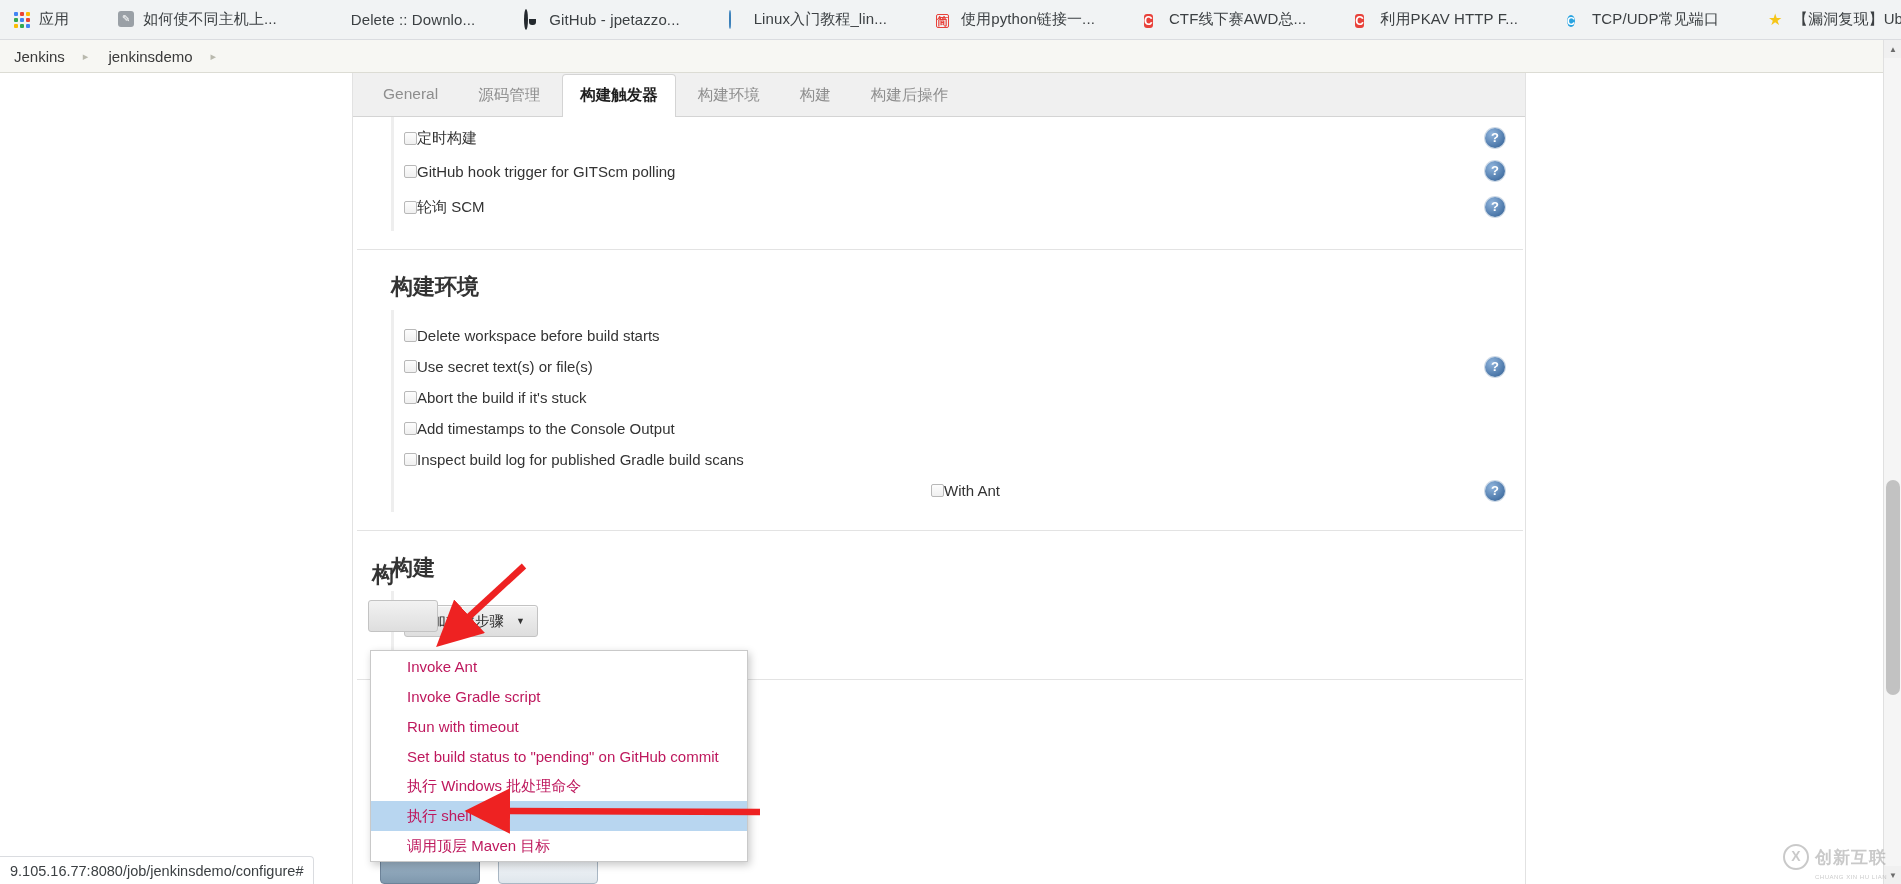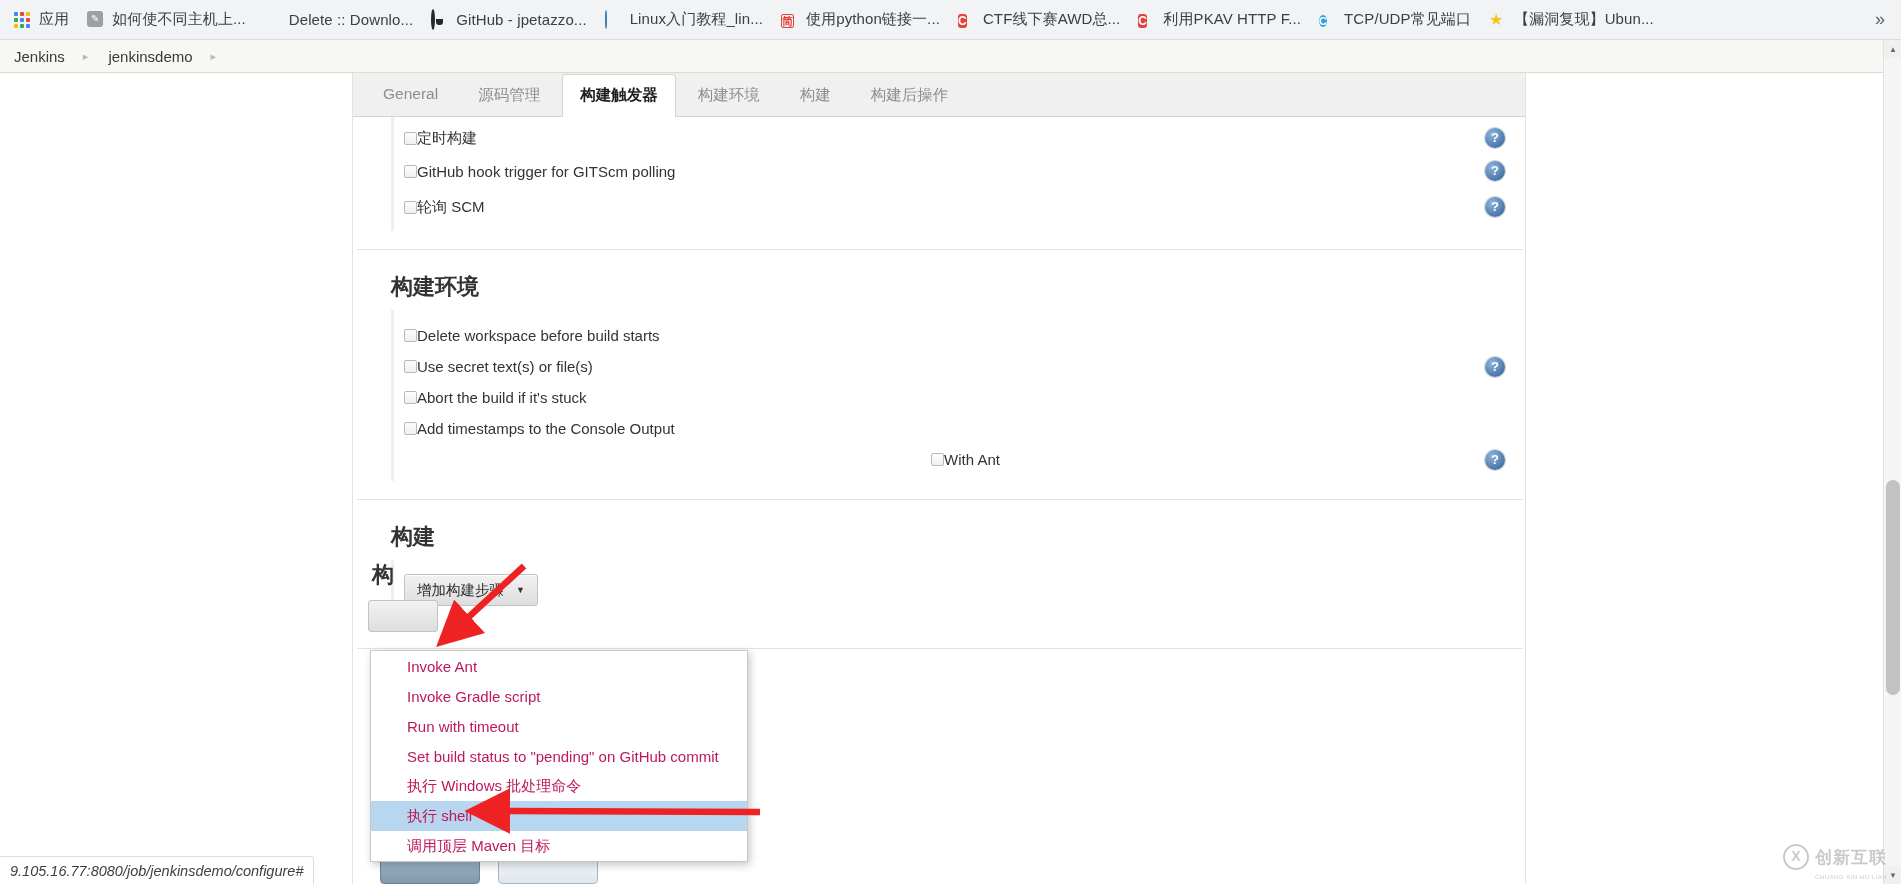--- a/index.html
+++ b/index.html
@@ -8,21 +8,21 @@
     font-family: "Liberation Sans", "DejaVu Sans", sans-serif;
     background: #ffffff; overflow: hidden;
   }
   #page { position: relative; width: 1901px; height: 884px; background:#fff; }
 
   
   .bookmarks-bar {
     position: absolute; top: 0; left: 0; width: 1901px; height: 40px;
     background: #f1f3f4;
     border-bottom: 1px solid #dadce0;
-    display: flex; align-items: center; padding: 0 6px;
+    display: flex; align-items: center; padding: 0 6px; gap: 31px;
   }
   .bm {
     display: flex; align-items: center; gap: 7px;
     padding: 4px 8px; margin-right: 2px;
     font-size: 15px; color: #3c4043; white-space: nowrap;
     border-radius: 4px; cursor: pointer; flex: 0 0 auto;
   }
   .bm-label { font-size: 15px; letter-spacing: .1px; }
   .bm-icon { width: 18px; height: 18px; flex: 0 0 18px; position: relative;
              display:inline-block; }
@@ -144,21 +144,21 @@
   
   .anno { position:absolute; left:0; top:0; width:1901px; height:884px;
           pointer-events:none; z-index:60; }
 
   
   .statusbar {
     position:absolute; left:0; bottom:0; height:28px; max-width:400px;
     background:#ffffff; border:1px solid #dadce0; border-left:none; border-bottom:none;
     border-radius: 0 4px 0 0;
     display:flex; align-items:center; padding:0 10px;
-    font-size:14.5px; color:#3c4043; z-index:70; white-space:nowrap;font-style:italic;
+    font-size:14.5px; color:#3c4043; z-index:70; white-space:nowrap;
   }
 
   
   .vscroll { position:absolute; right:0; top:40px; width:18px; height:844px;
              background:#f5f5f5; border-left:1px solid #e0e0e0; z-index:55; }
   .vscroll .arrow-up, .vscroll .arrow-dn {
       position:absolute; left:0; width:18px; height:18px;
       background:#f0f0f0; display:flex; align-items:center; justify-content:center;
       font-size:8px; color:#6b6b6b; cursor:pointer; }
   .vscroll .arrow-up { top:0; } .vscroll .arrow-dn { bottom:0; }
@@ -320,20 +320,24 @@
           <div class="opt-row" style="height:31px;">
             <span class="cb"></span>
             <span class="opt-label">Abort the build if it's stuck</span>
           </div>
 
           <div class="opt-row" style="height:31px;">
             <span class="cb"></span>
             <span class="opt-label">Add timestamps to the Console Output</span>
           </div>
 
+          <div class="opt-row" style="height:31px;">
+            <span class="cb"></span>
+            <span class="opt-label">Inspect build log for published Gradle build scans</span>
+          </div>
 
           <div class="opt-row" style="height:31px;justify-content:center;">
             <span class="cb"></span>
             <span class="opt-label">With Ant</span>
             <span class="help-icon">?</span>
           </div>
 
         </div>
       </div>
 

